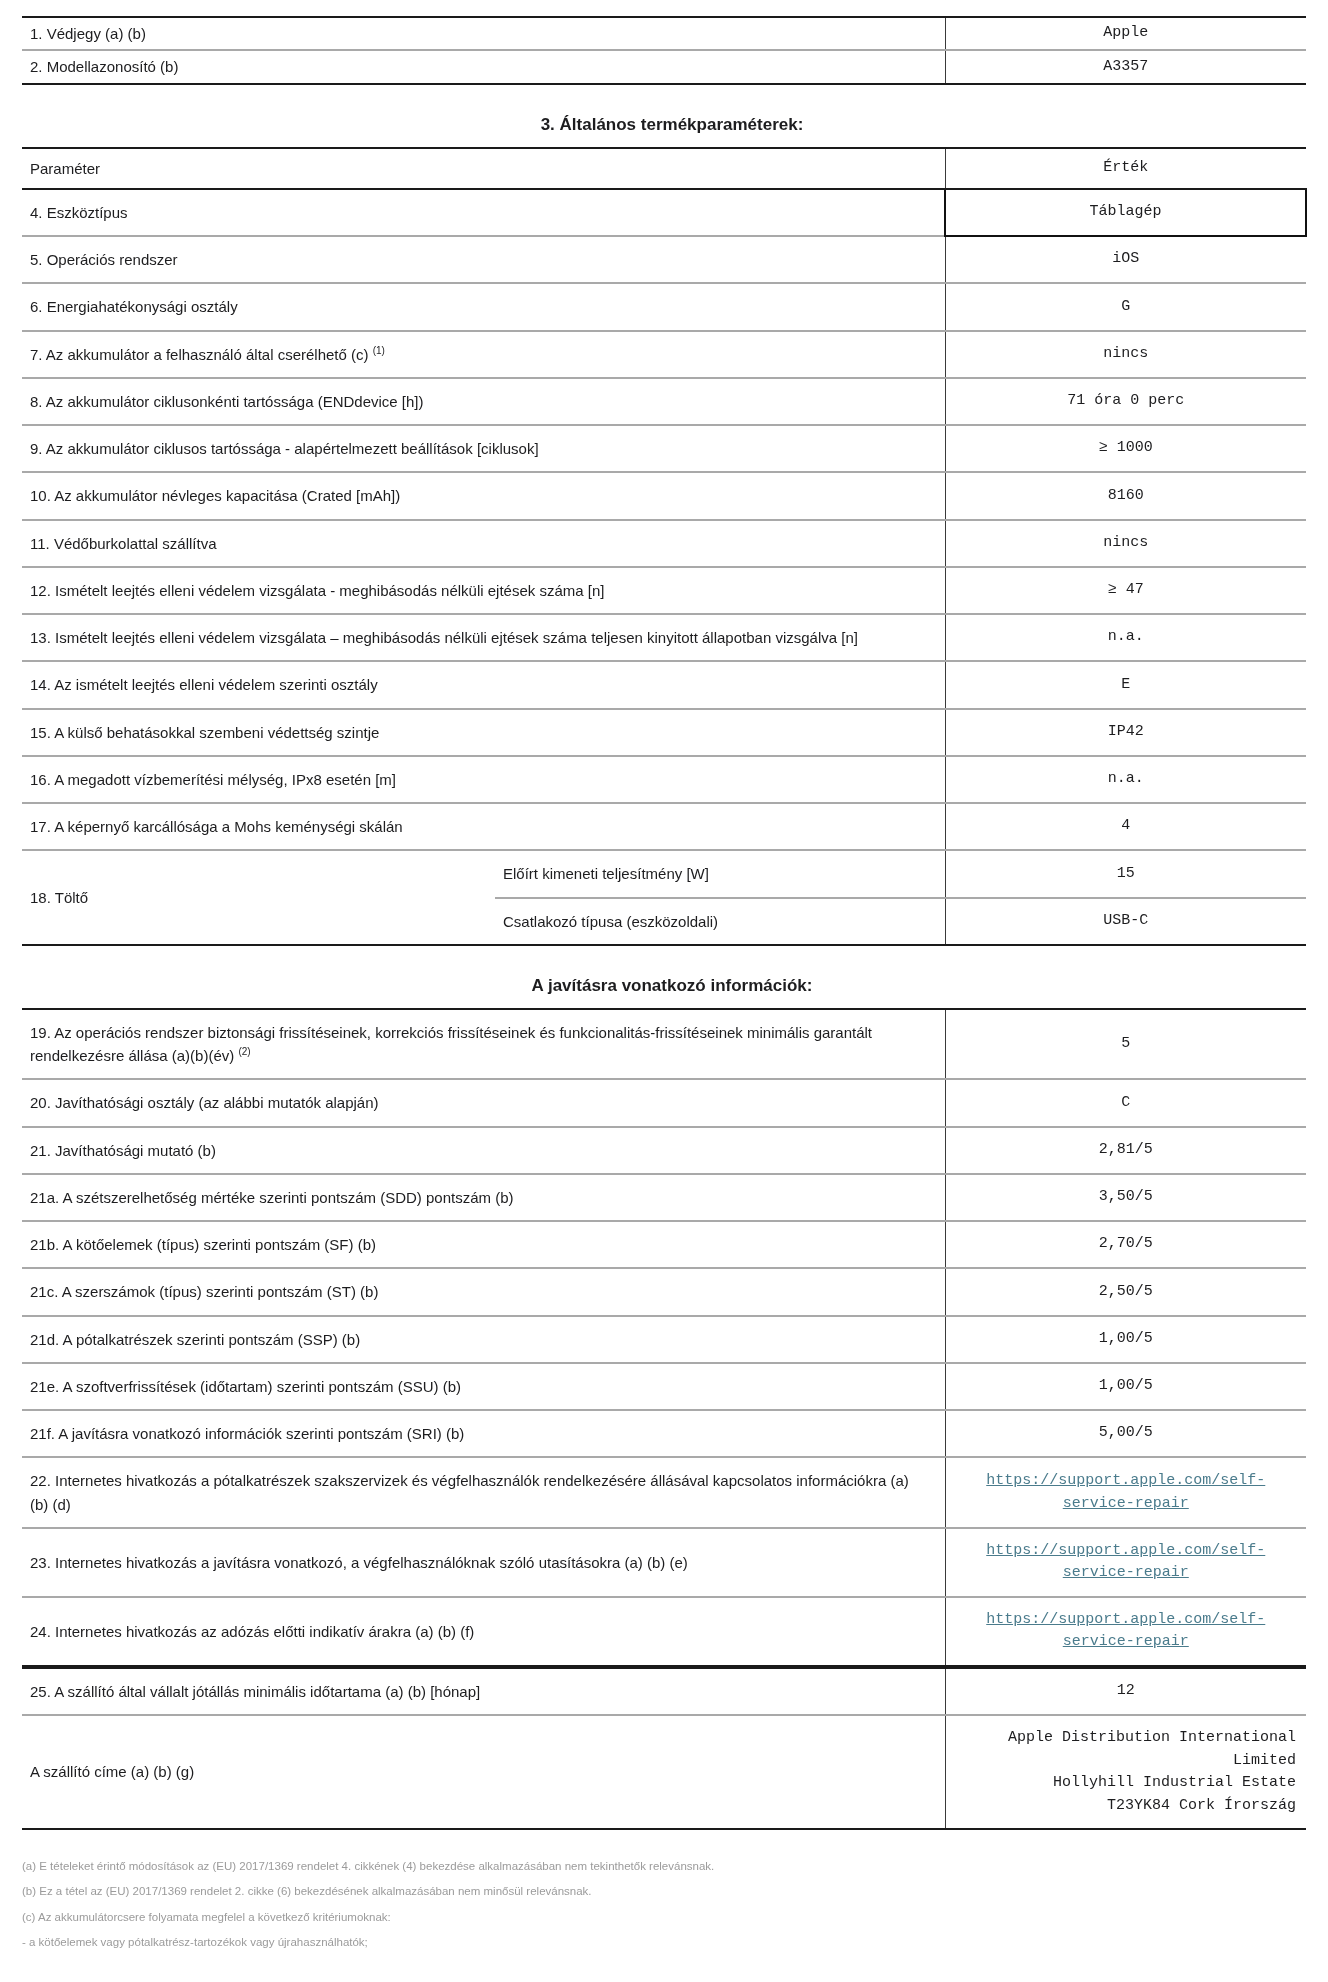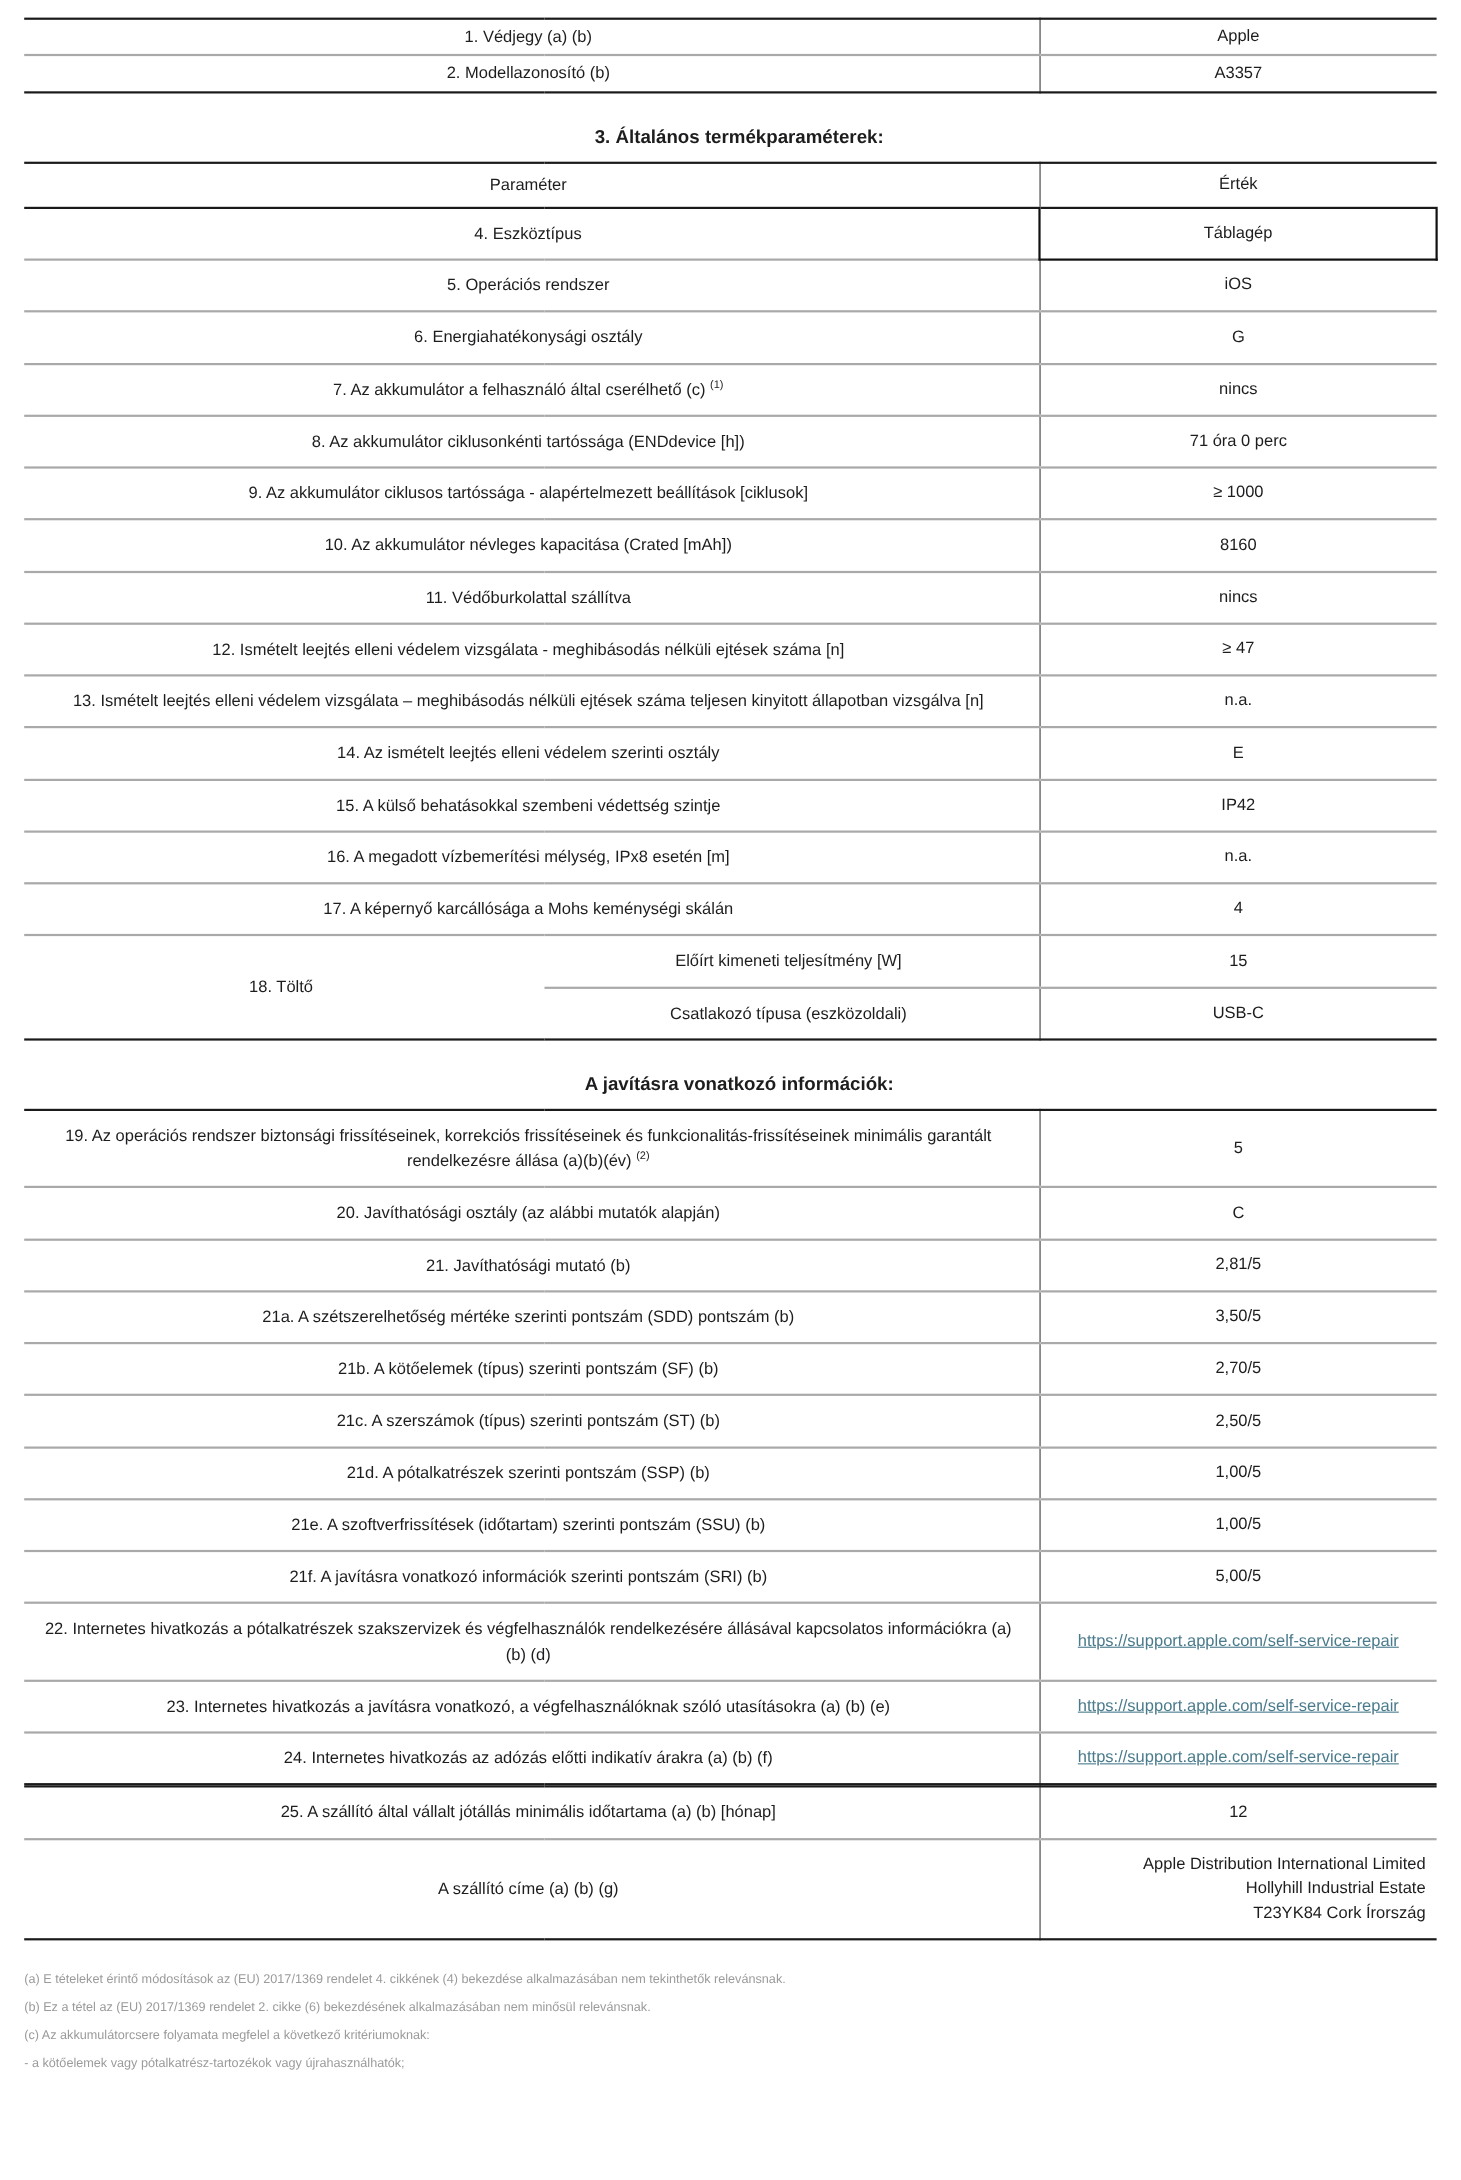--- a/index.html
+++ b/index.html
@@ -31,29 +31,30 @@
   }
   table.tbl td { vertical-align: middle; }
   table.tbl col.c-label  { width: 473px; }
   table.tbl col.c-sub    { width: 450px; }
   table.tbl col.c-value  { width: 361px; }
 
   
   table.tbl tr + tr td { border-top: 2px solid #a9a9a9; }
 
   td.lbl {
-    text-align: center;
+    text-align: left;
     padding: 11px 14px 11px 8px;
     line-height: 1.55;
   }
   td.val {
     border-left: 1px solid #3a3a3a;
     text-align: center;
     padding: 11px 10px;
     line-height: 1.5;
+    font-family: Liberation Mono, monospace;
   }
   td.val.left { text-align: left; padding-left: 10px; }
 
   .top-tbl td.lbl { padding-top: 4px; padding-bottom: 4px; }
   .top-tbl td.val { padding-top: 4px; padding-bottom: 4px; }
 
   tr.hdr td { border-bottom: 2px solid #1a1a1a; }
   tr.hdr td.lbl { padding-top: 8px; padding-bottom: 8px; }
   tr.hdr td.val { padding-top: 8px; padding-bottom: 8px; }
 

